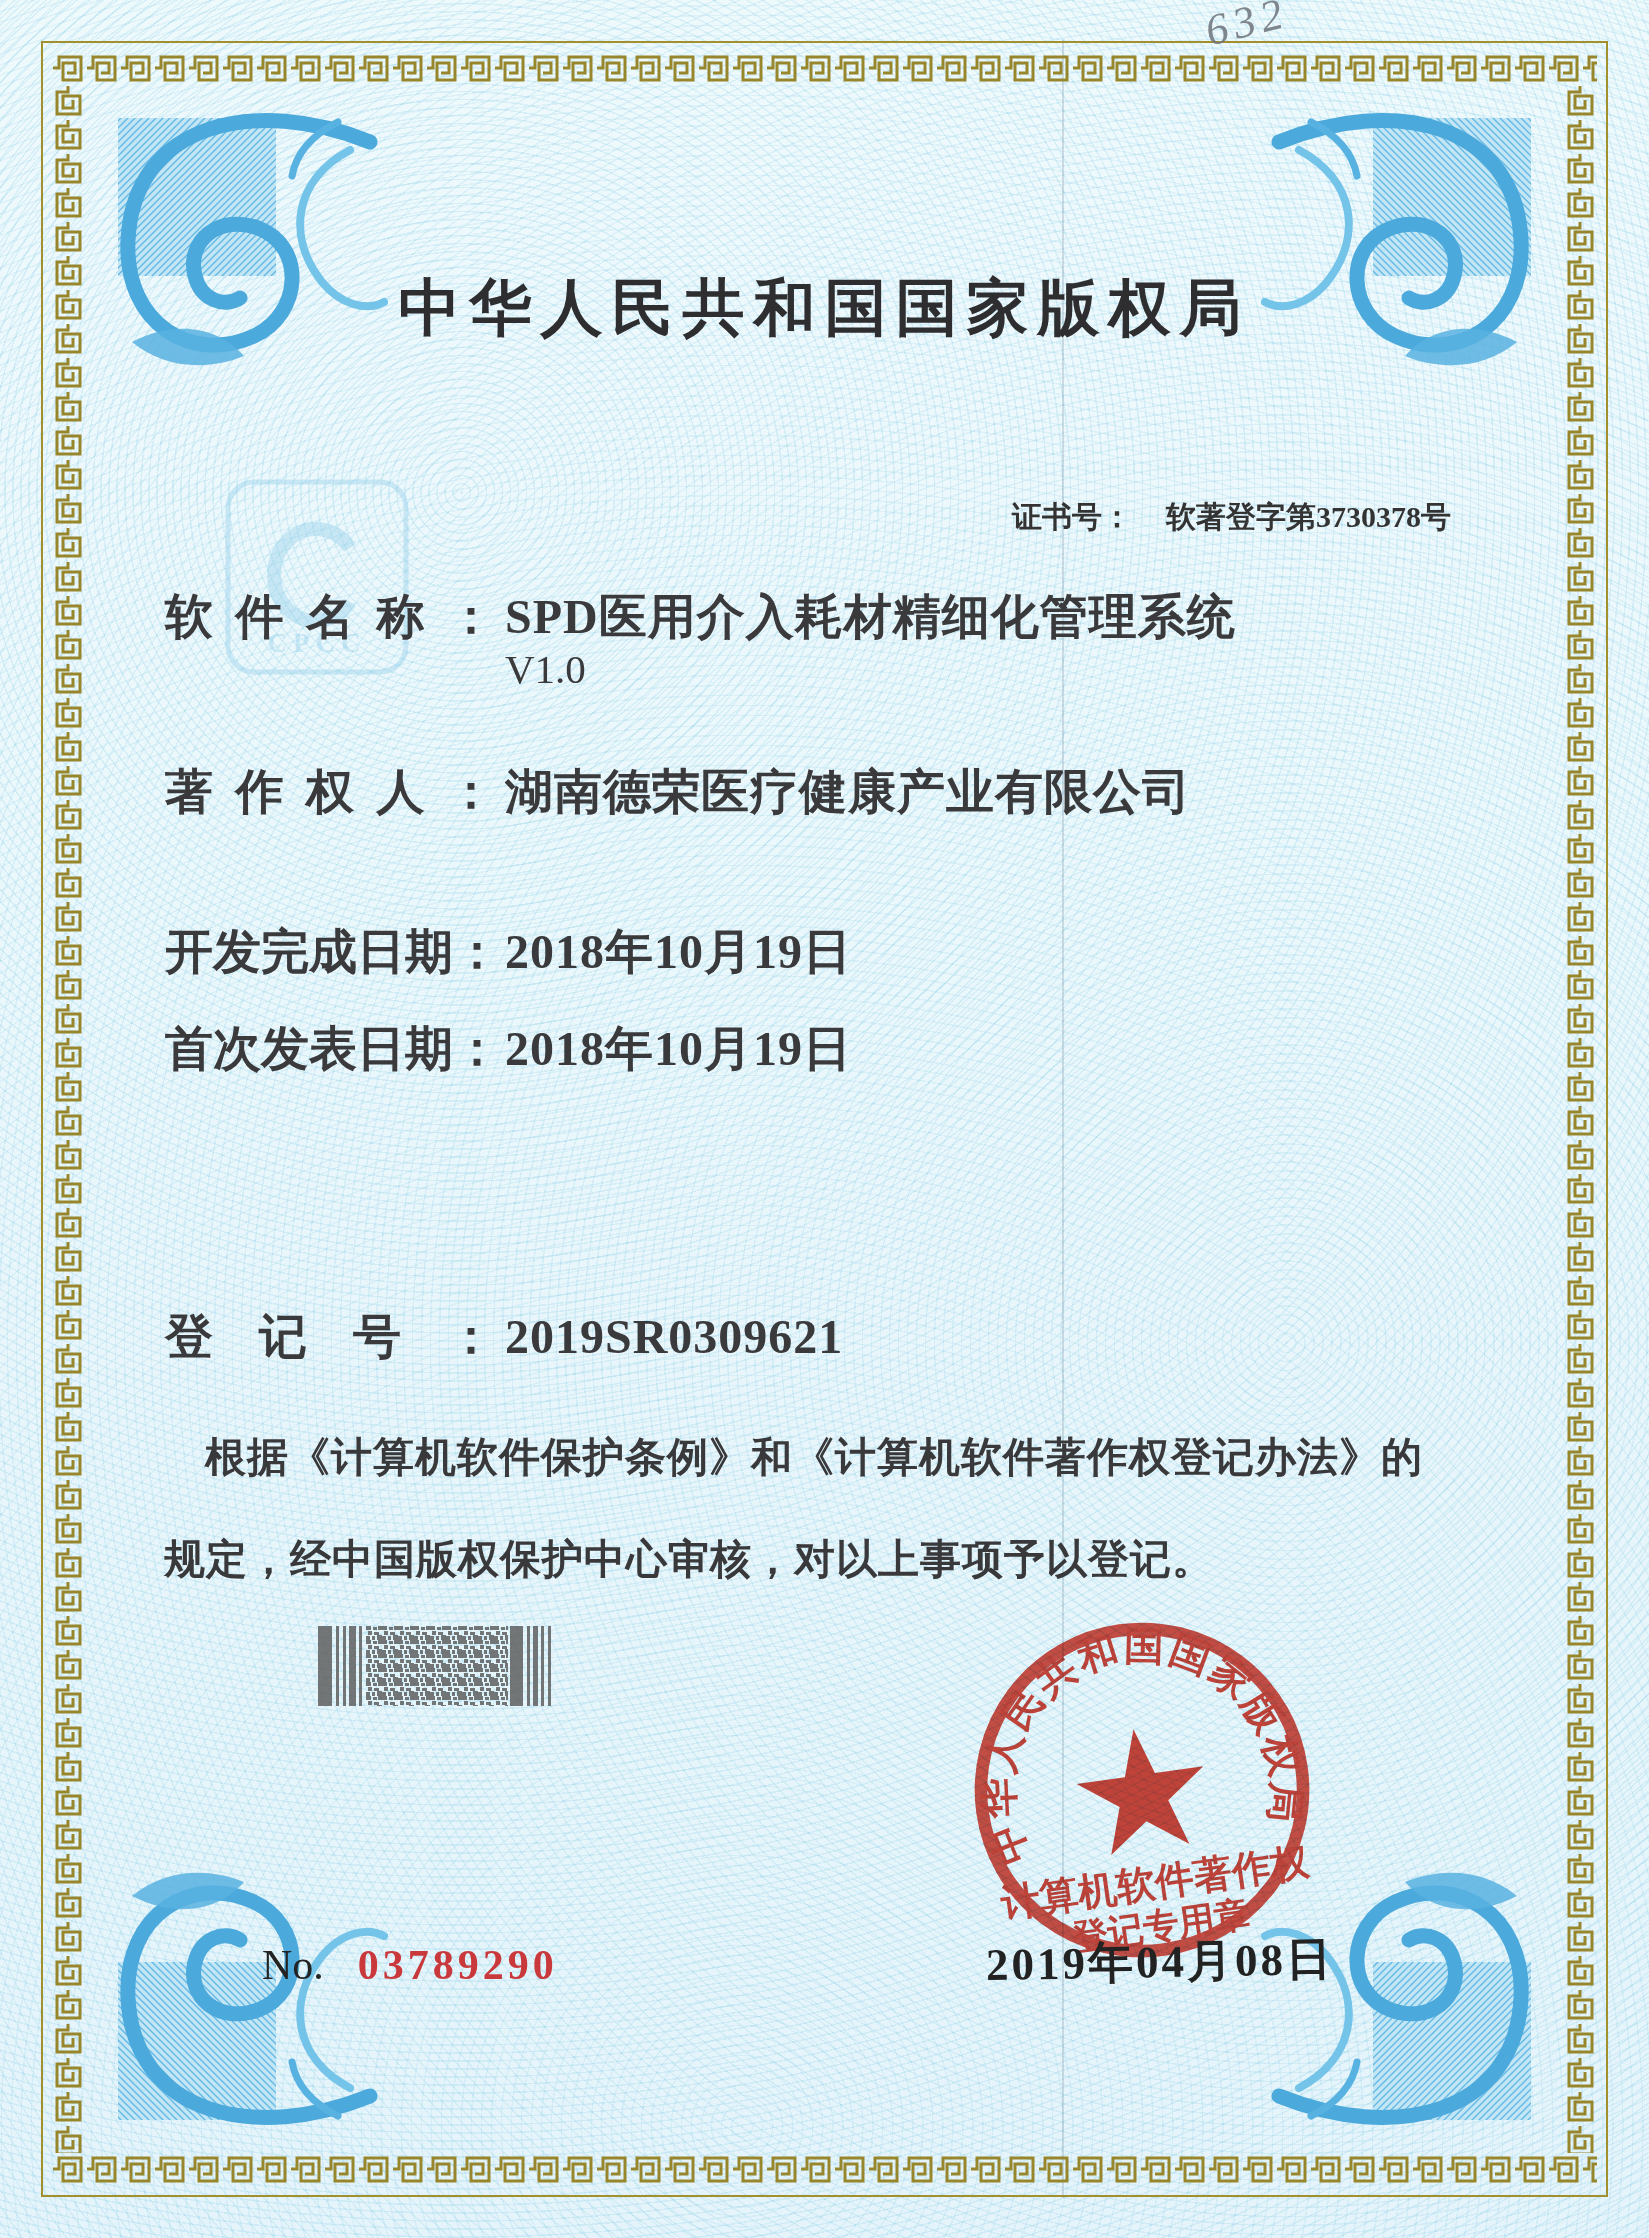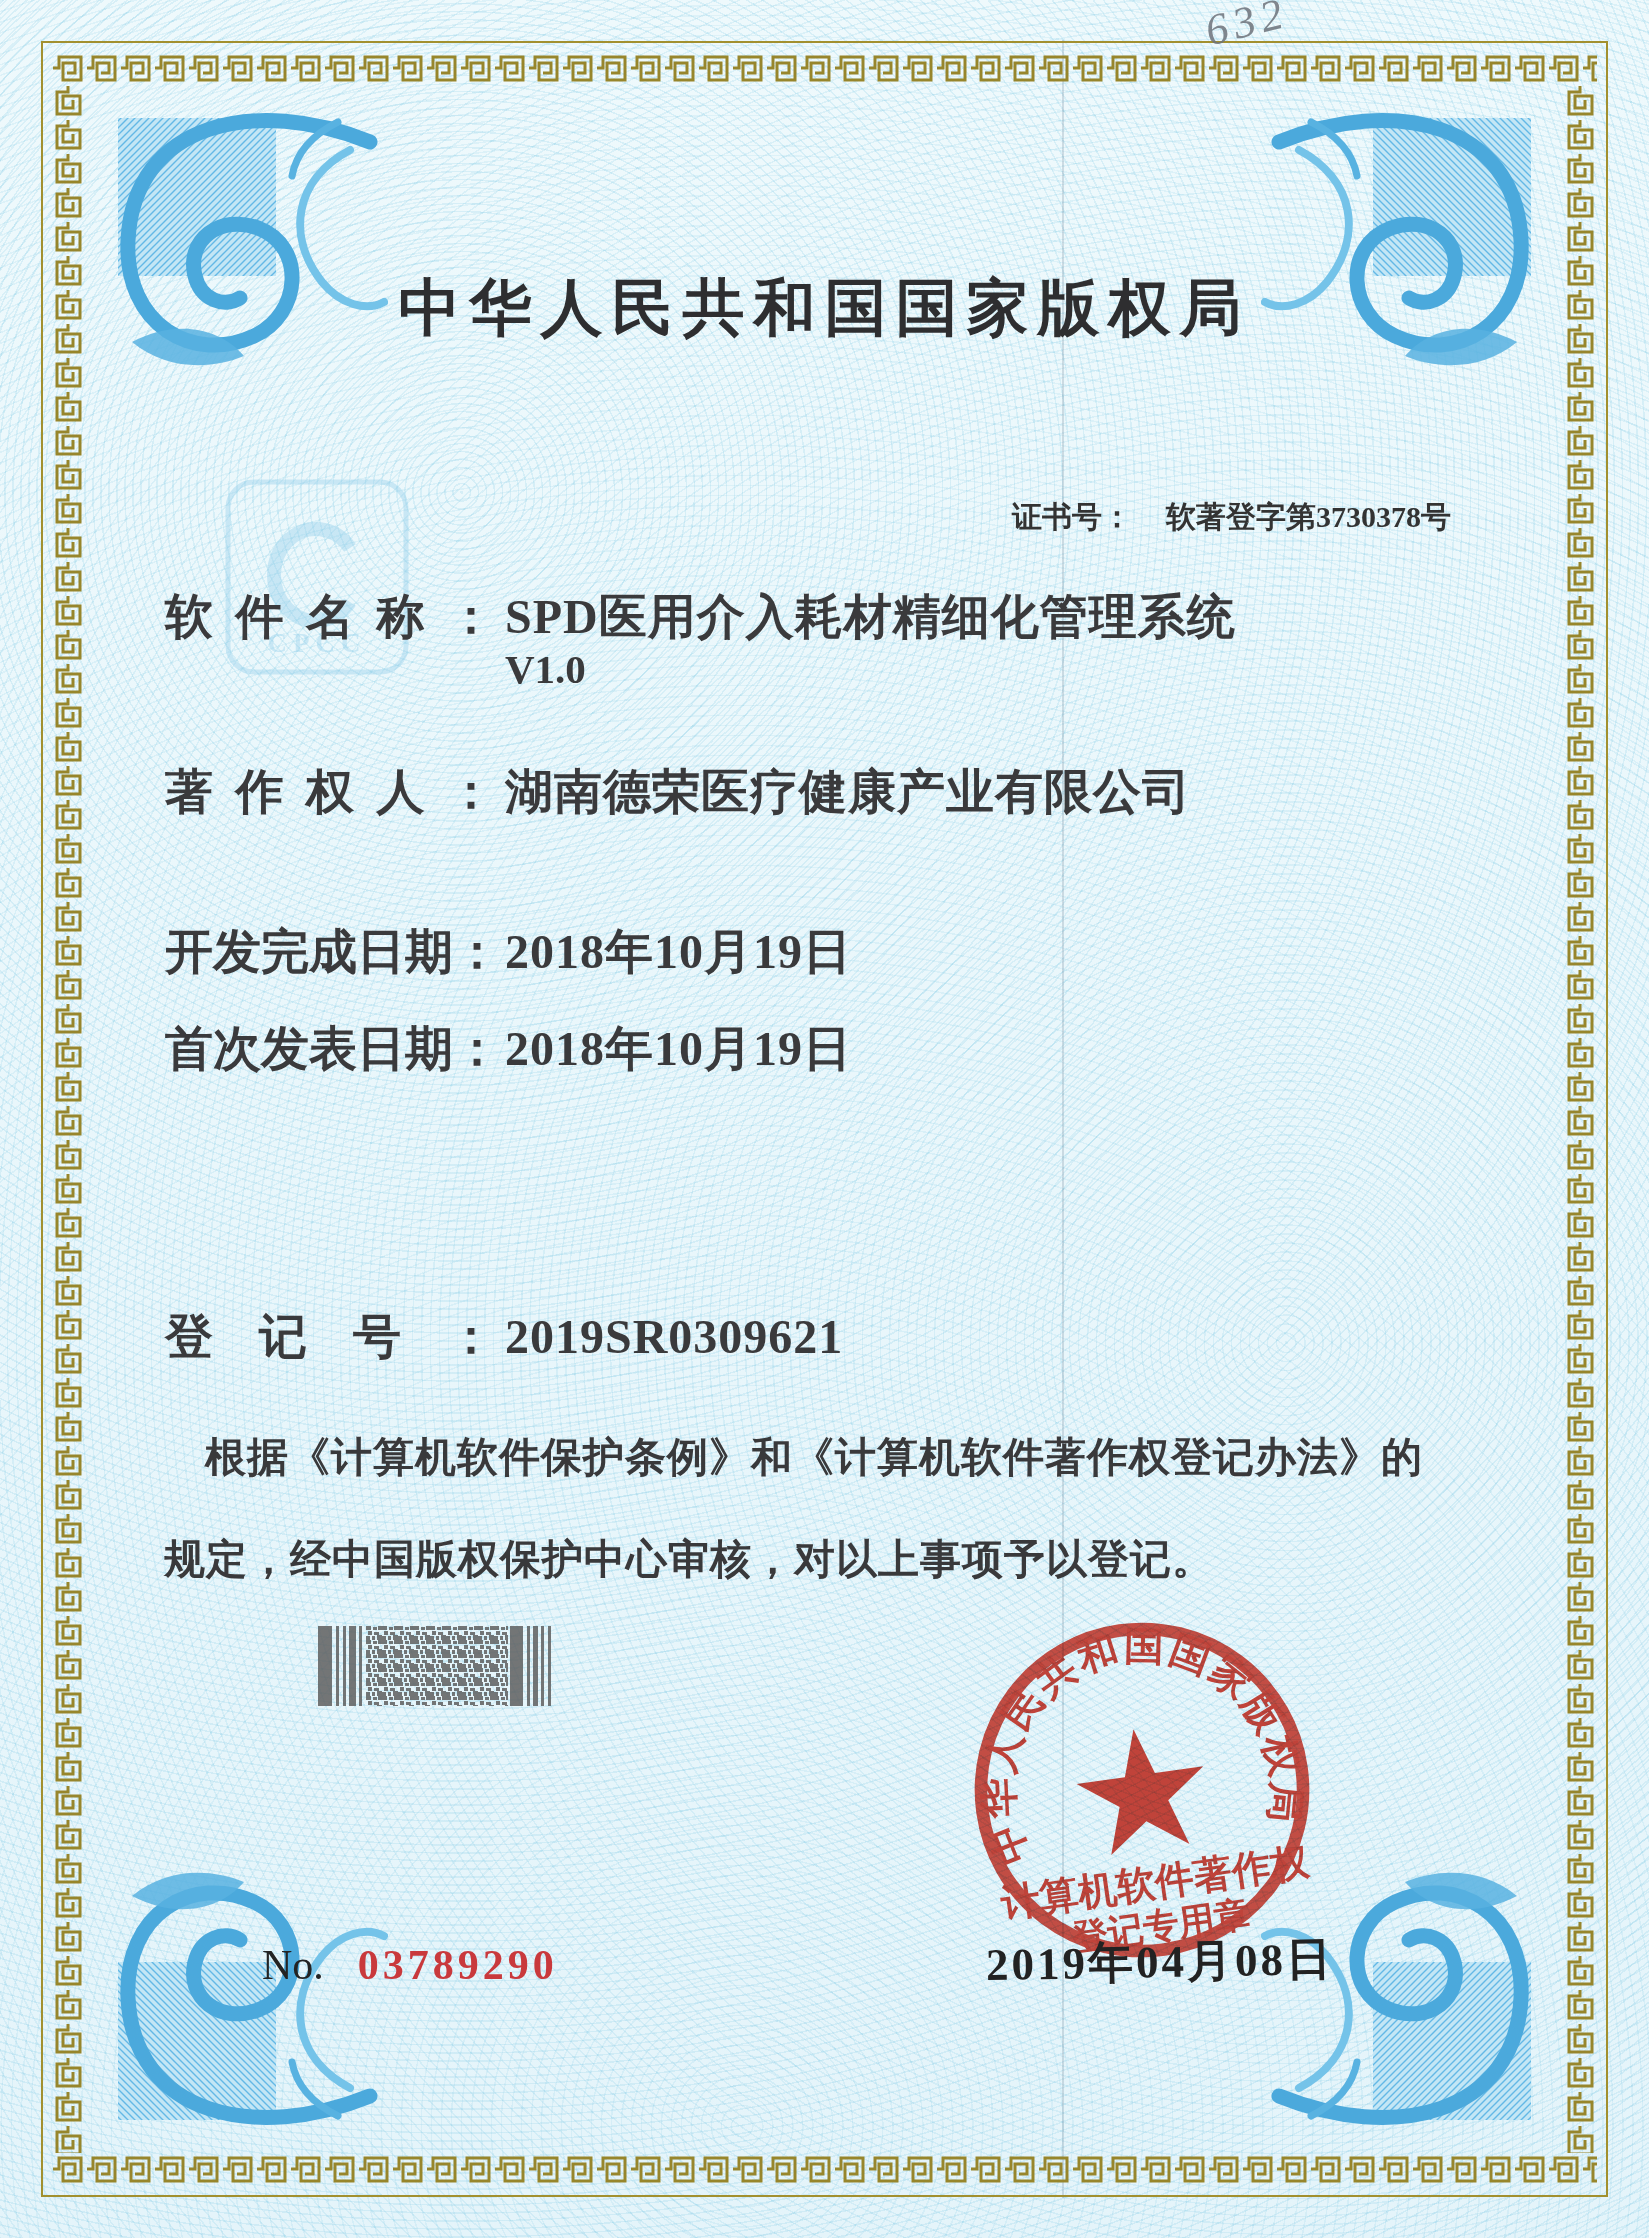--- a/index.html
+++ b/index.html
@@ -31,21 +31,21 @@
   .cert-no{
     position:absolute;left:1012px;top:497px;display:flex;gap:34px;
     font-size:30px;font-weight:600;color:#333;z-index:3;white-space:nowrap;
   }
   .field-row{position:absolute;left:165px;font-size:48px;color:#3a3a3c;
     font-weight:700;white-space:nowrap;z-index:3;}
   .field-label{display:inline-block;width:330px;margin-right:10px;
     text-align:justify;text-align-last:justify;text-justify:inter-character;}
   .field-value{letter-spacing:1px;}
   .value-line2{position:absolute;left:505px;font-size:41px;color:#3a3a3c;
-    font-weight:700;z-index:3;}
+    font-weight:400;z-index:3;}
   .stmt{position:absolute;font-size:41px;color:#39393b;font-weight:600;
     letter-spacing:1px;white-space:nowrap;z-index:3;}
   .serial{position:absolute;left:262px;top:1941px;font-size:42px;color:#232323;
     z-index:6;display:flex;gap:34px;white-space:nowrap;}
   .serial .num{color:#c9393c;letter-spacing:4px;font-weight:600;}
   .seal{position:absolute;left:948px;top:1596px;width:388px;height:388px;
     transform:rotate(-8deg);opacity:.93;z-index:4;mix-blend-mode:multiply;}
   .seal-date{position:absolute;left:986px;top:1932px;font-size:45px;color:#222;
     font-weight:700;letter-spacing:3px;z-index:5;transform:rotate(-1deg);
     white-space:nowrap;}

